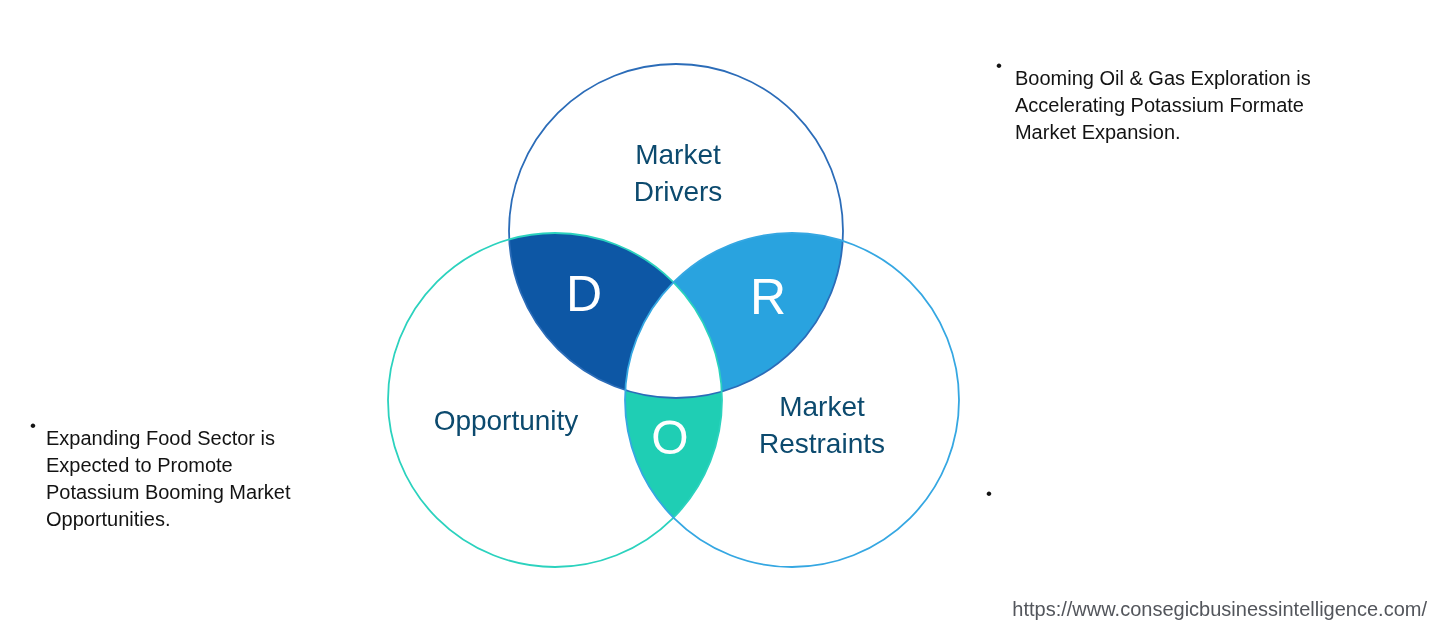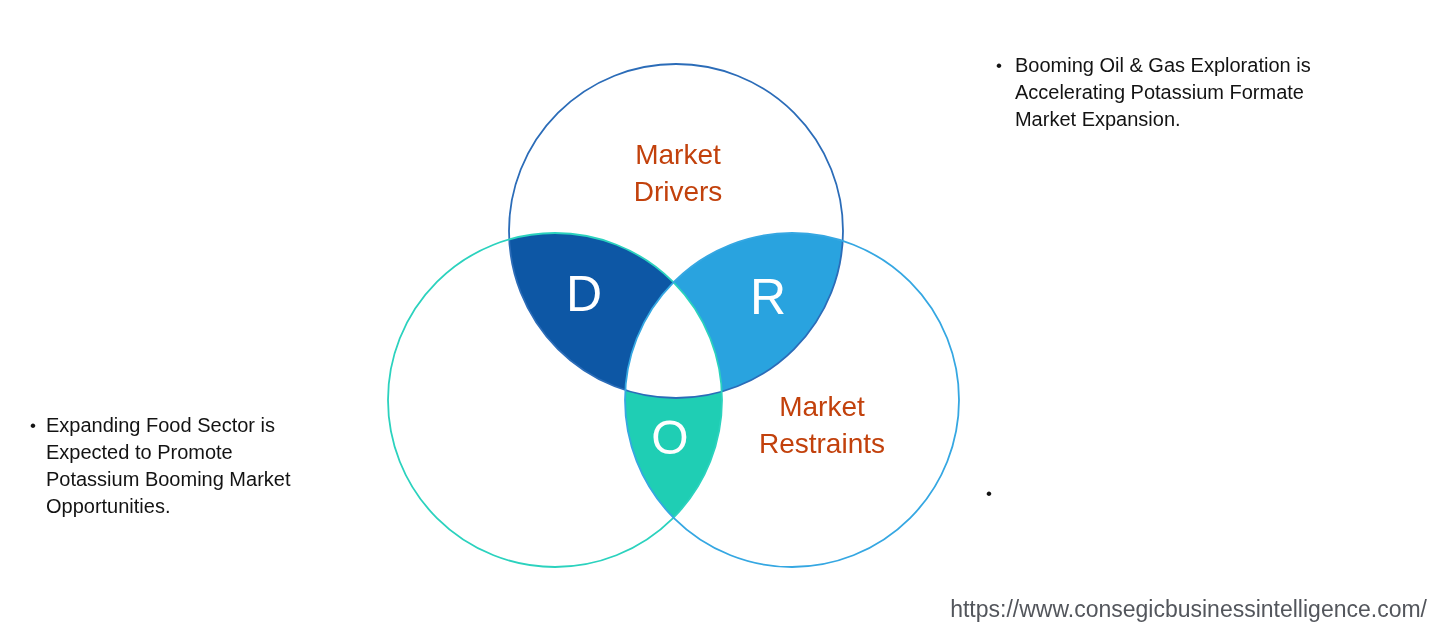--- a/index.html
+++ b/index.html
@@ -11,21 +11,21 @@
     overflow: hidden;
   }
   .canvas { position: absolute; inset: 0; }
   svg.venn { position: absolute; left: 0; top: 0; }
   svg.venn text {
     font-family: "Liberation Sans", sans-serif;
     font-weight: 400;
   }
   .circle-label {
     position: absolute;
-    color: #c2410c;
+    color: #0c4a6e;
     font-size: 28px;
     line-height: 37px;
     text-align: center;
     white-space: pre-line;
     font-weight: 400;
   }
   .bullet {
     position: absolute;
     display: flex;
     align-items: flex-start;
@@ -33,33 +33,34 @@
     font-size: 20px;
     line-height: 27px;
   }
   .bullet .dot {
     font-size: 17px;
     line-height: 27px;
     flex: 0 0 auto;
   }
   .bullet .text {
     white-space: pre-line;
+    margin-top: 13px;
   }
   .bullet.left-side   { left: 30px;  top: 412px; width: 340px; }
   .bullet.left-side .dot { margin-right: 10px; }
   .bullet.top-right   { left: 996px; top: 52px;  width: 420px; }
   .bullet.top-right .dot { margin-right: 13px; }
   .bullet.bottom-right{ left: 986px; top: 480px; width: 440px; }
   .bullet.bottom-right .dot { margin-right: 14px; }
   .footer-url {
     position: absolute;
     right: 26px;
     top: 597px;
     color: #53565c;
-    font-size: 23px;
+    font-size: 20px;
     line-height: 24px;
     white-space: nowrap;
   }
 </style>
 </head>
 <body>
 
 <div class="canvas">
 
   <svg class="venn" width="1453" height="643" viewBox="0 0 1453 643">
@@ -88,20 +89,21 @@
     <circle cx="555" cy="400" r="167" fill="none" stroke-width="1.8" stroke="#2BD2BE"></circle>
     <circle cx="792" cy="400" r="167" fill="none" stroke-width="1.8" stroke="#35A7E2"></circle>
 
     <text x="584" y="311" text-anchor="middle" font-size="50" fill="#FFFFFF">D</text>
     <text x="768" y="314" text-anchor="middle" font-size="50" fill="#FFFFFF">R</text>
     <text x="670" y="454" text-anchor="middle" font-size="48" fill="#FFFFFF">O</text>
   </svg>
 
   <div class="circle-label" style="left: 568px; top: 136px; width: 220px;">Market
 Drivers</div>
+  <div class="circle-label" style="left: 386px; top: 402px; width: 240px;">Opportunity</div>
   <div class="circle-label" style="left: 712px; top: 388px; width: 220px;">Market
 Restraints</div>
 
   <div class="bullet top-right">
     <span class="dot">•</span>
     <span class="text">Booming Oil &amp; Gas Exploration is
 Accelerating Potassium Formate
 Market Expansion.</span>
   </div>
 

